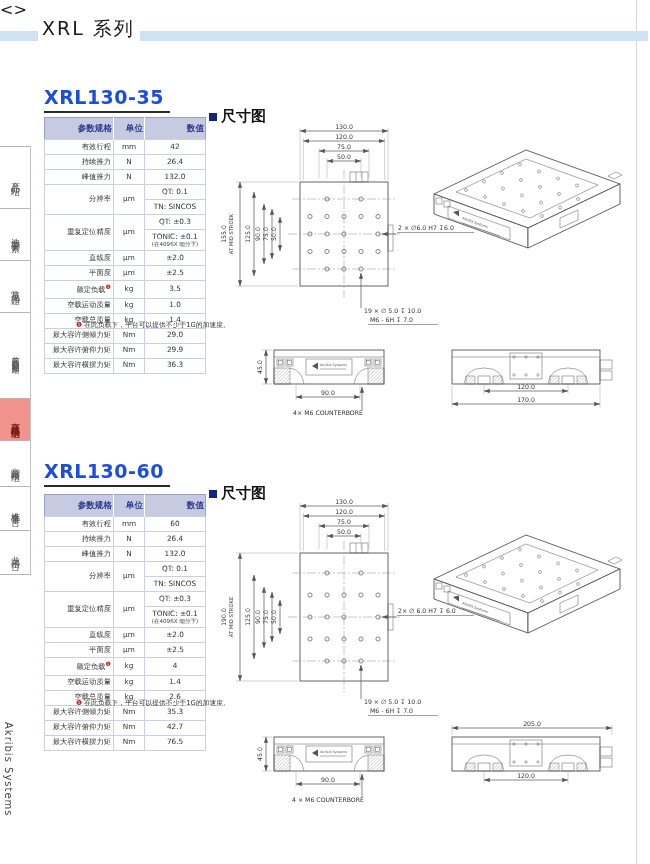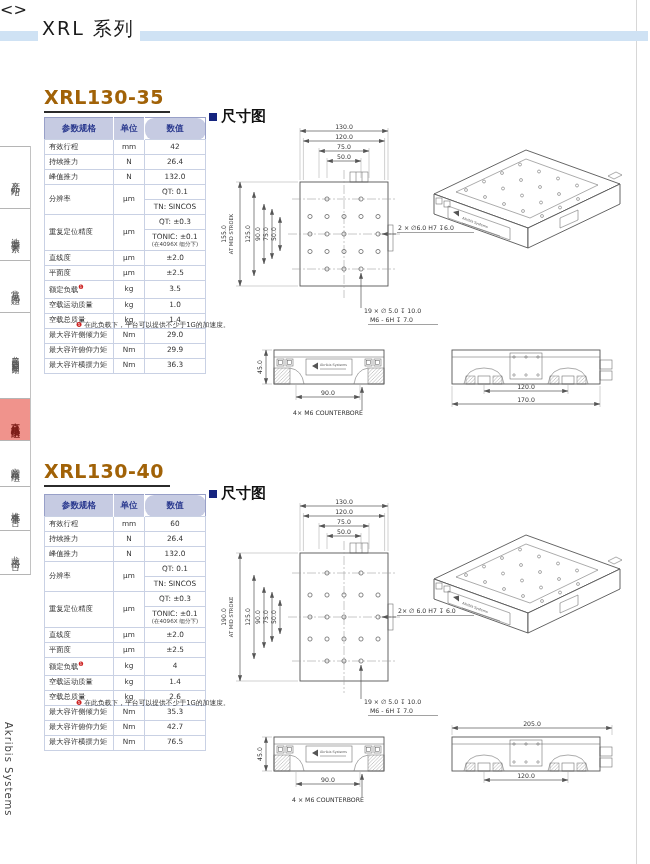--- a/index.html
+++ b/index.html
@@ -14,29 +14,29 @@
   .band-right{left:140px;width:508px;}
   .page-title{left:42px;top:16px;font-size:19px;letter-spacing:2px;color:#1a1a1a;font-weight:500;}
   
   .sidebar{left:0;top:146px;width:30px;border-right:1px solid #c2c2c2;border-bottom:1px solid #b5b5b5;}
   .tab{writing-mode:vertical-rl;display:flex;align-items:center;justify-content:center;
        width:30px;font-size:9px;letter-spacing:2px;color:#555;border-top:1px solid #b5b5b5;box-sizing:border-box;}
   .tab.long{font-size:7.5px;letter-spacing:1px;}
   .tab.active{background:#f0938c;color:#7c1d18;font-weight:bold;}
   .brand-vert{left:3px;top:722px;writing-mode:vertical-rl;font-size:10px;color:#444;letter-spacing:1px;}
   
-  .sec-title{left:44px;font-size:19px;font-weight:bold;color:#a16207;border-bottom:2px solid #2b2b2b;
+  .sec-title{left:44px;font-size:19px;font-weight:bold;color:#1d4ed8;border-bottom:2px solid #2b2b2b;
              padding:0 6px 3px 0;letter-spacing:0.5px;}
   
   table.spec{border-collapse:collapse;width:152px;border:1px solid #98a0c8;table-layout:fixed;}
-  table.spec th{background:#c6cbe2;color:#2b3a8f;font-size:8.6px;padding:4.5px 1px;border-left:1px solid #fff;font-weight:bold;}
+  table.spec th{background:#c6cbe2;color:#2b3a8f;font-size:8.6px;padding:4.5px 1px;border-left:1px solid #fff;font-weight:bold;text-align:right;}
   table.spec th:first-child{border-left:none;}
   table.spec td{border:1px solid #c9d1e4;font-size:7.3px;color:#333;padding:2.8px 2px;text-align:center;line-height:1.15;}
-  table.spec td.param{text-align:left;padding-left:4px;}
-  .c-param{width:66px;}.c-unit{width:28px;margin-top:32px;}.c-val{width:58px;border-radius:9px;}
+  table.spec td.param{text-align:right;padding-left:4px;}
+  .c-param{width:66px;}.c-unit{width:28px;margin-top:32px;}.c-val{width:58px;}
   sup.fn{color:#c22;font-size:6px;}
   .note{display:block;font-size:5.6px;color:#444;}
   .footnote{left:44px;font-size:6.8px;color:#333;width:170px;padding-left:32px;}
   .fn-marker{color:#c22;}
   
   .dwg-label{left:209px;font-size:15px;font-weight:bold;color:#111;display:flex;align-items:center;gap:4px;}
   .dwg-sq{width:8px;height:8px;background:#15247f;display:inline-block;}
   
   svg text{font-family:"DejaVu Sans","Liberation Sans",sans-serif;fill:#333;}
   .d{font-size:6.2px;}
@@ -348,21 +348,21 @@
     <line class="dl dim" x1="272" y1="271" x2="356" y2="271"></line>
     <text class="d" x="314" y="268.5" text-anchor="middle">120.0</text>
     <line class="ext" x1="240" y1="266" x2="240" y2="287"></line>
       <line class="ext" x1="388" y1="266" x2="388" y2="287"></line>
     <line class="dl dim" x1="240" y1="284" x2="388" y2="284"></line>
     <text class="d" x="314" y="281.5" text-anchor="middle">170.0</text>
   </g>
 </svg>
 
 
-<div class="abs sec-title" style="top:460px">XRL130-40</div>
+<div class="abs sec-title" style="top:460px">XRL130-60</div>
 
 &lt;&gt;<table class="spec abs" style="left:44px;top:494px">
   <thead>
     <tr>
       <th class="c-param">参数规格</th>
       <th class="c-unit">单位</th>
       <th class="c-val">数值</th>
     </tr>
   </thead>
   <tbody>

